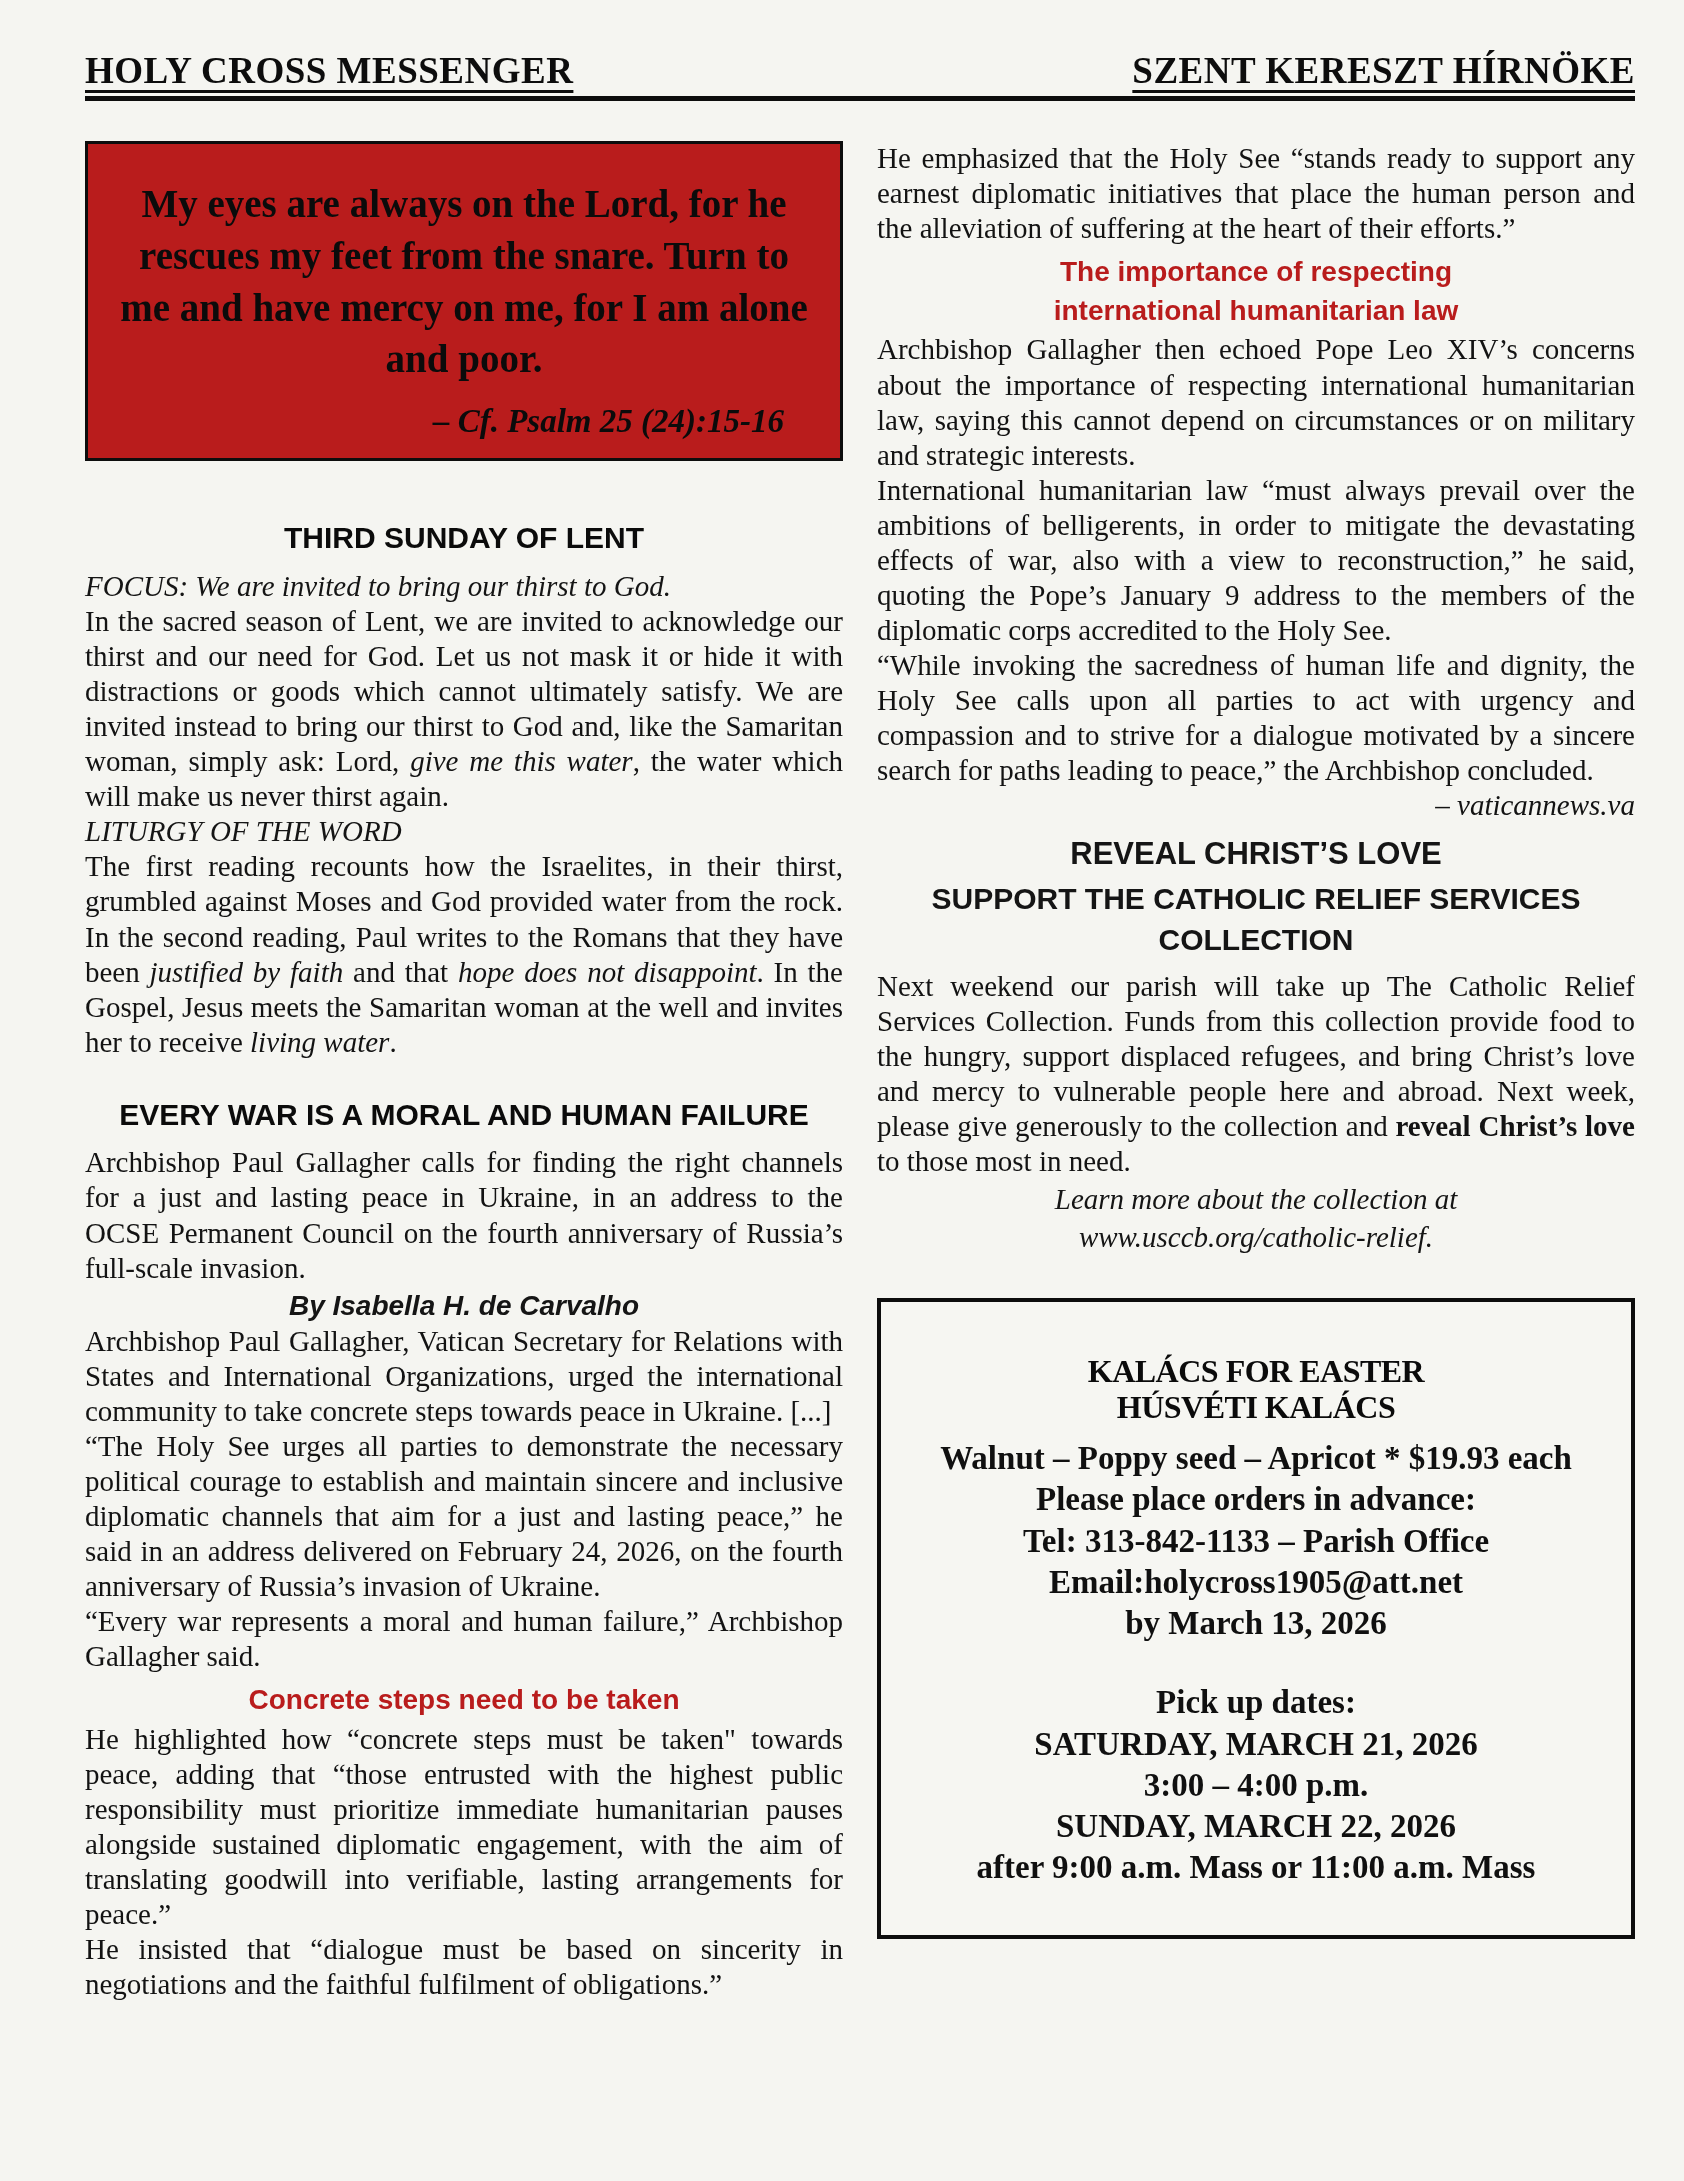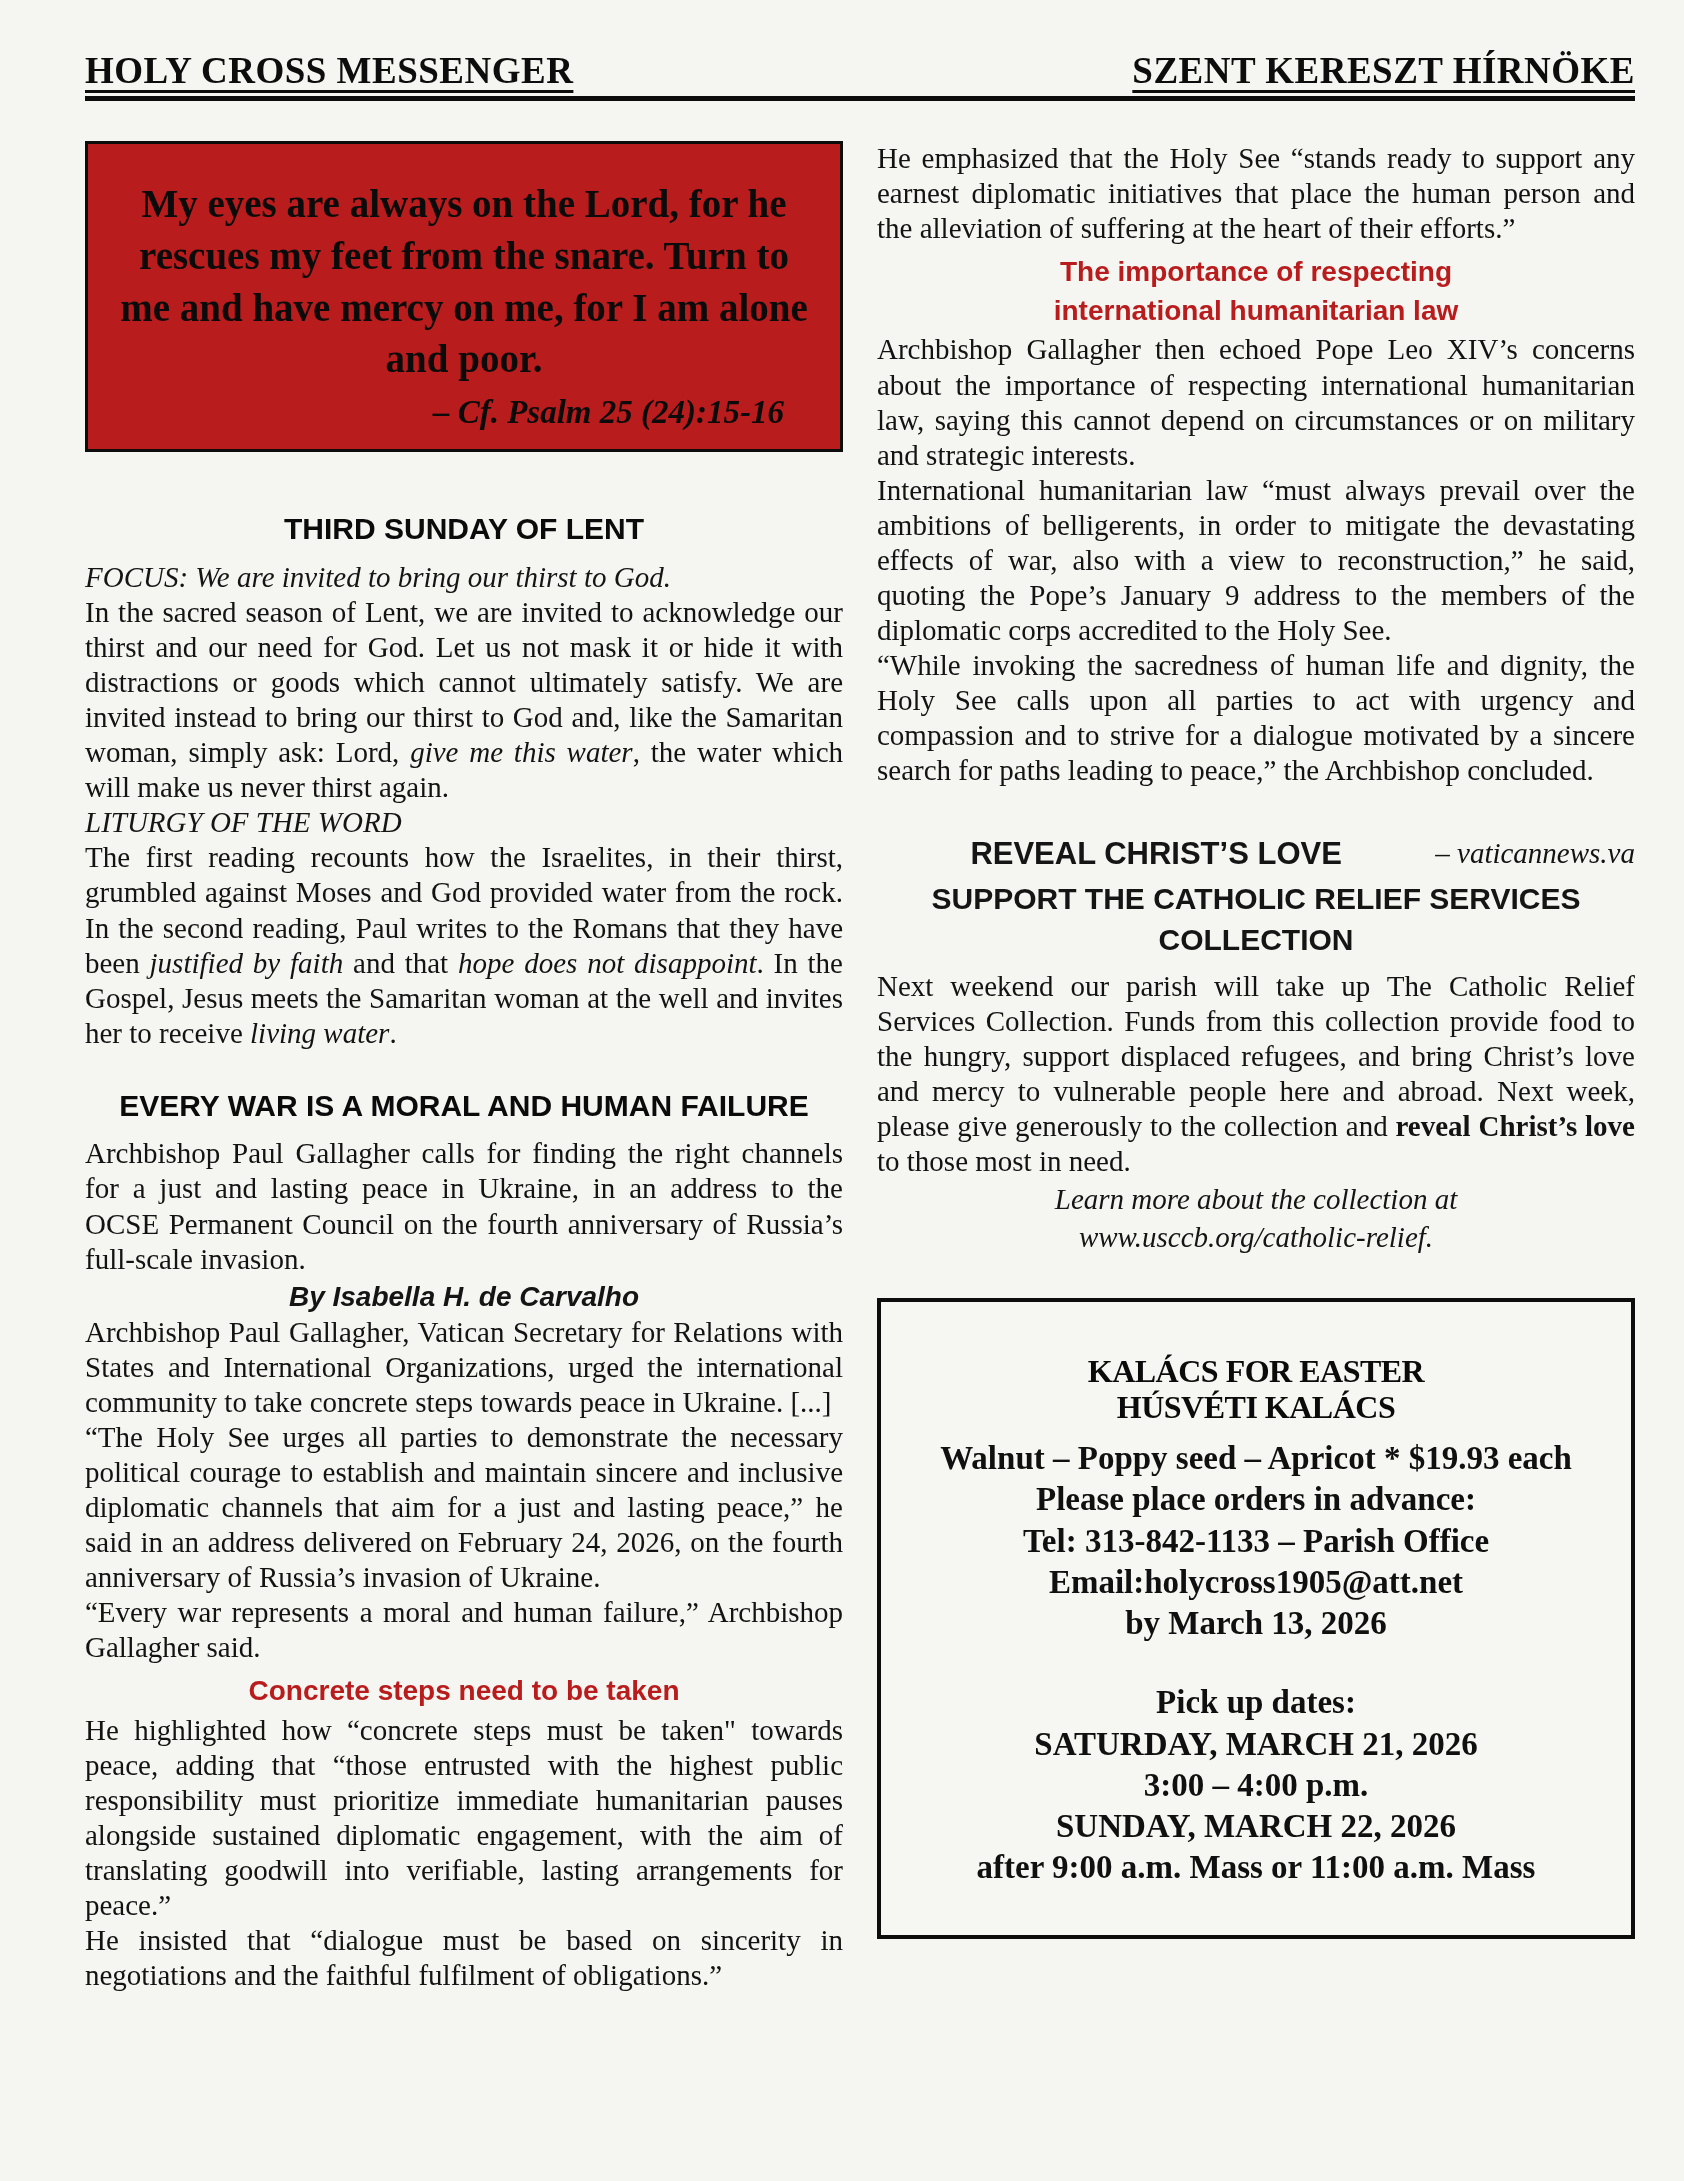--- a/index.html
+++ b/index.html
@@ -62,25 +62,25 @@
   .psalm-box {
     border:3px solid #0d0d0d;
     background:#b91c1c;
     padding:34px 22px 18px 22px;
     margin:0 0 52px 0;
     text-align:center;
   }
   .psalm-text { font-weight:bold; font-size:39px; line-height:1.33; color:#0b0b0b; }
   .psalm-attr {
     font-weight:bold; font-style:italic; font-size:33px;
-    text-align:right; padding-right:34px; margin-top:9px; color:#0b0b0b;
+    text-align:right; padding-right:34px; margin-top:18px; color:#0b0b0b;
   }
 
   
-  .vatican-attr { float:right; font-style:italic;margin-top:48px; }
+  .vatican-attr { float:right; font-style:italic; }
   .crs-heading {
     font-family:"Liberation Sans", sans-serif; font-weight:bold;
     font-size:31px; text-align:center; margin:44px 0 0 0; line-height:1.4;
   }
   .crs-sub {
     font-family:"Liberation Sans", sans-serif; font-weight:bold;
     font-size:30px; text-align:center; line-height:1.38; margin:2px 30px 8px 30px;
   }
   .learn-more { text-align:center; font-style:italic; font-size:29px; line-height:1.3; margin:2px 0 0 0; }
 

